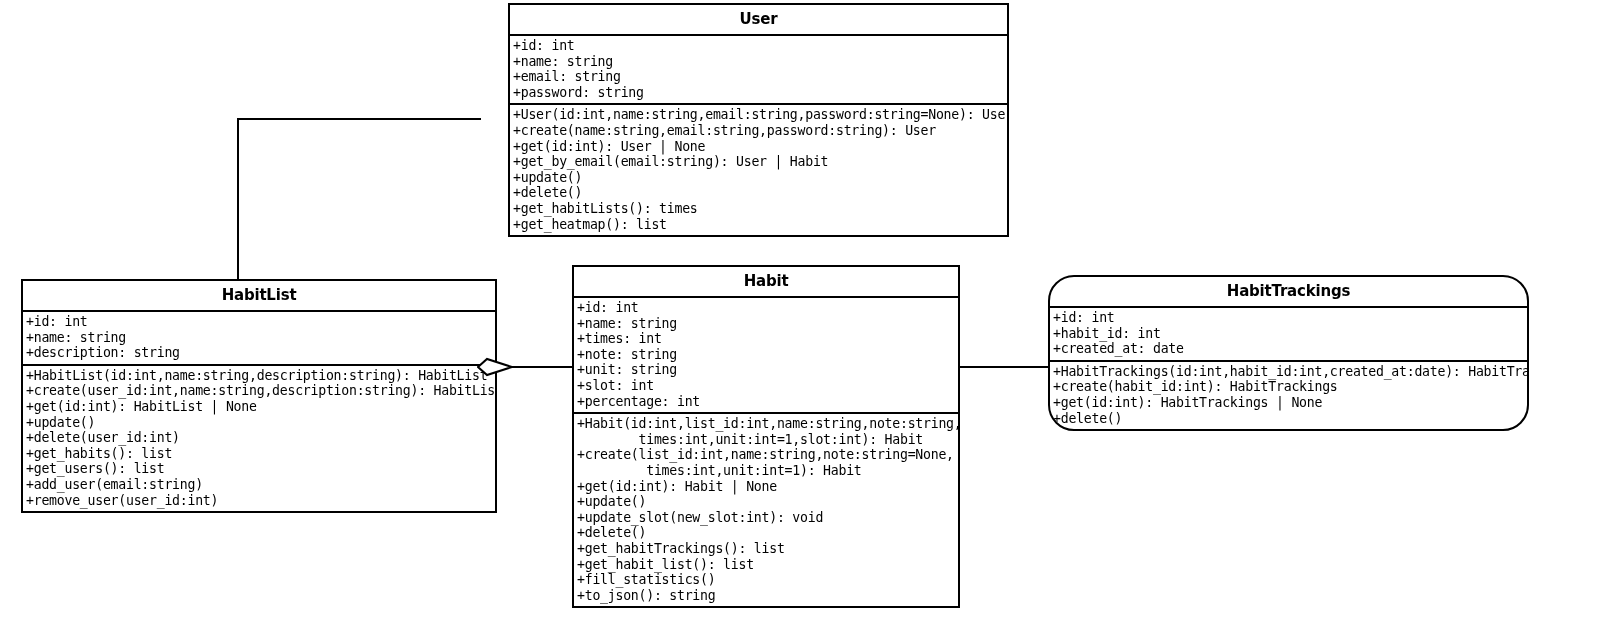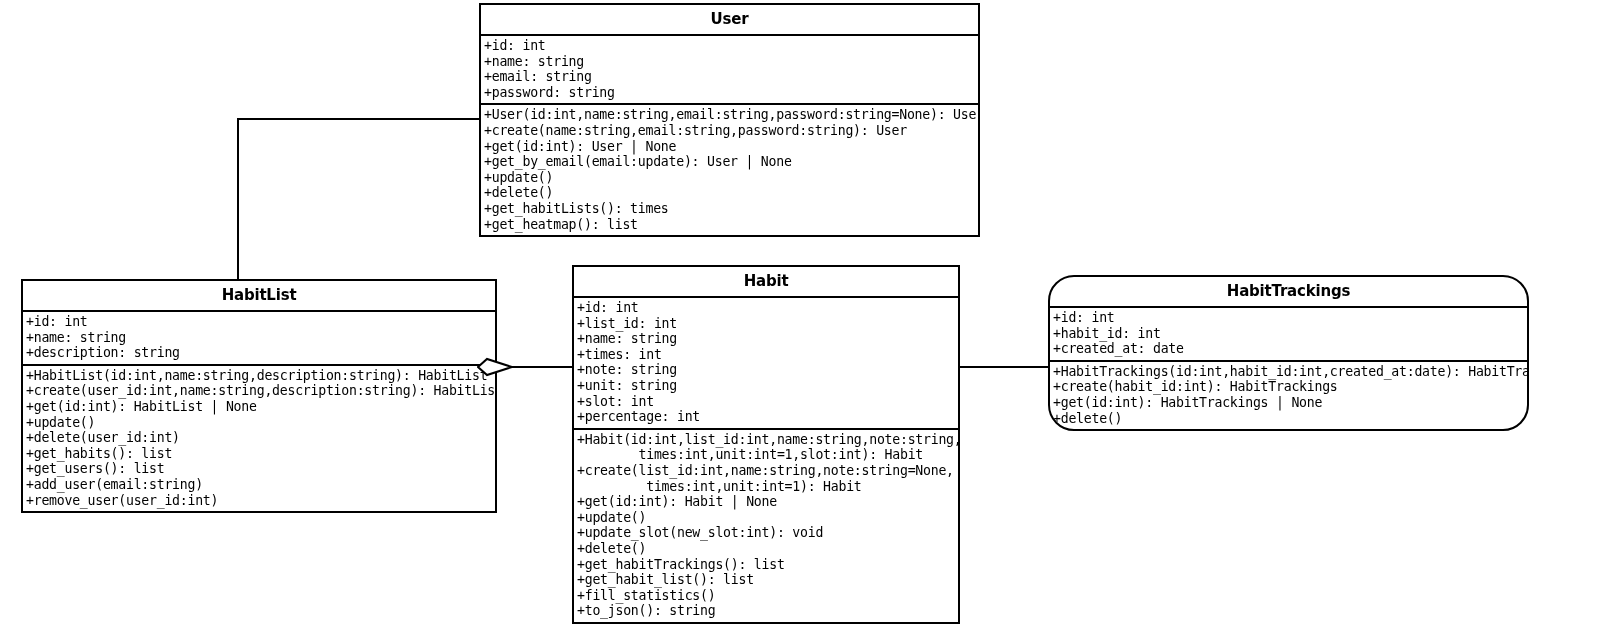--- a/index.html
+++ b/index.html
@@ -80,33 +80,33 @@
   <div class="conn conn-h" style="left:237px; top:118px; width:244px;"></div>
   <div class="conn conn-v" style="left:237px; top:118px; height:162px;"></div>
 
   <div class="conn conn-h" style="left:509px; top:366px; width:64px;"></div>
   <svg class="diamond" width="36" height="20" viewBox="0 0 36 20" style="left:477px; top:357px;">
     <polygon points="1,10 10,2 35,10 10,18" fill="#ffffff" stroke="#000000" stroke-width="2"></polygon>
   </svg>
 
   <div class="conn conn-h" style="left:958px; top:366px; width:92px;"></div>
 
-  <div class="uml-class clip-host" style="left:479px; top:3px; width:501px;">
+  <div class="uml-class clip-host" style="left:508px; top:3px; width:501px;">
     <div class="uml-title">User</div>
     <div class="uml-compartment attrs">
       <div class="uml-line">+id: int</div>
       <div class="uml-line">+name: string</div>
       <div class="uml-line">+email: string</div>
       <div class="uml-line">+password: string</div>
     </div>
     <div class="uml-compartment methods">
       <div class="uml-line">+User(id:int,name:string,email:string,password:string=None): User</div>
       <div class="uml-line">+create(name:string,email:string,password:string): User</div>
       <div class="uml-line">+get(id:int): User | None</div>
-      <div class="uml-line">+get_by_email(email:update): User | None</div>
+      <div class="uml-line">+get_by_email(email:string): User | Habit</div>
       <div class="uml-line">+update()</div>
       <div class="uml-line">+delete()</div>
       <div class="uml-line">+get_habitLists(): times</div>
       <div class="uml-line">+get_heatmap(): list</div>
     </div>
   </div>
 
   <div class="uml-class clip-host" style="left:1px; top:279px; width:476px;margin-left:20px;">
     <div class="uml-title">HabitList</div>
     <div class="uml-compartment attrs">
@@ -124,21 +124,20 @@
       <div class="uml-line">+get_users(): list</div>
       <div class="uml-line">+add_user(email:string)</div>
       <div class="uml-line">+remove_user(user_id:int)</div>
     </div>
   </div>
 
   <div class="uml-class clip-host" style="left:572px; top:265px; width:388px;">
     <div class="uml-title">Habit</div>
     <div class="uml-compartment attrs">
       <div class="uml-line">+id: int</div>
-      <div class="uml-line">+list_id: int</div>
       <div class="uml-line">+name: string</div>
       <div class="uml-line">+times: int</div>
       <div class="uml-line">+note: string</div>
       <div class="uml-line">+unit: string</div>
       <div class="uml-line">+slot: int</div>
       <div class="uml-line">+percentage: int</div>
     </div>
     <div class="uml-compartment methods">
       <div class="uml-line">+Habit(id:int,list_id:int,name:string,note:string,</div>
       <div class="uml-line">        times:int,unit:int=1,slot:int): Habit</div>

